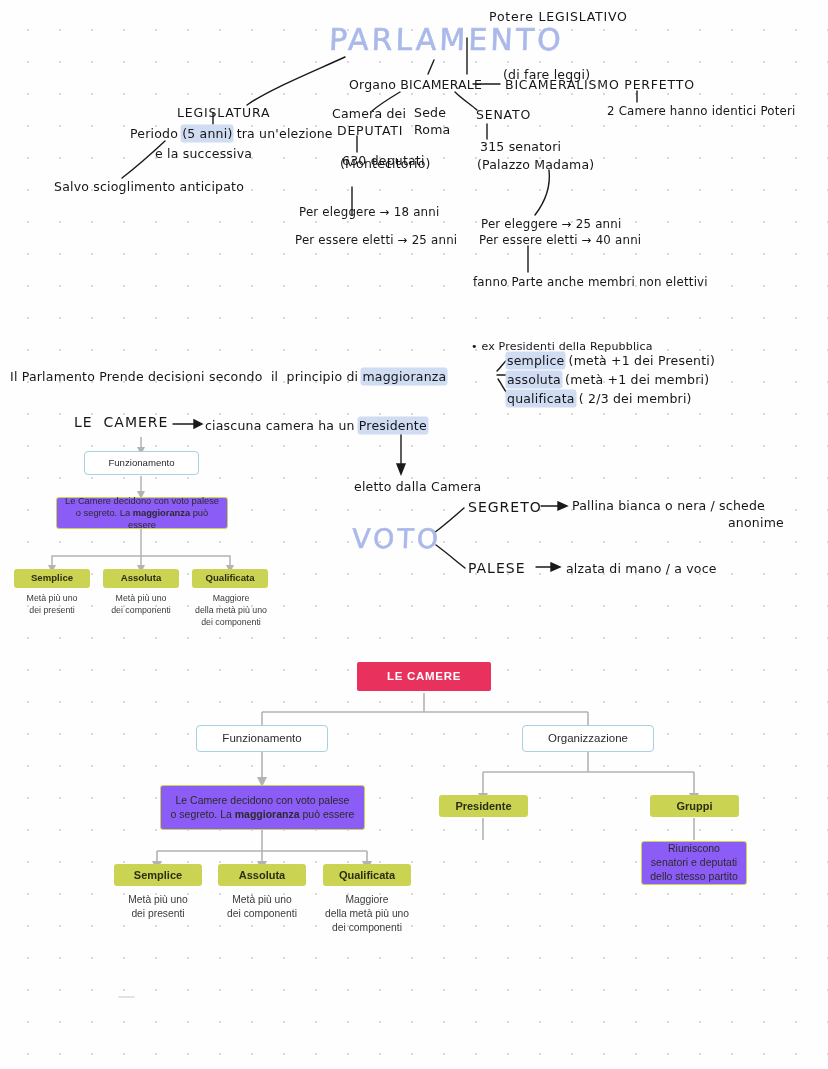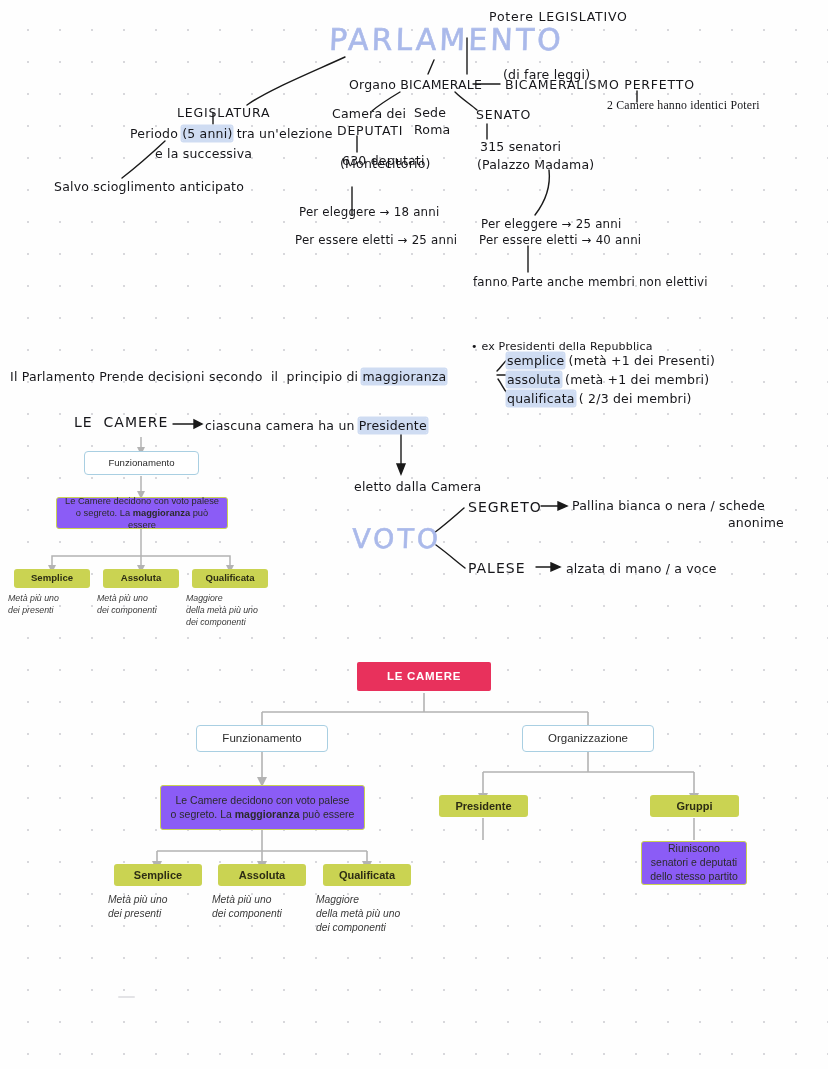--- a/index.html
+++ b/index.html
@@ -93,26 +93,25 @@
     background:#8b5cf6;
     border:1.4px solid #cad352;
     border-radius:3px;
     color:#2b2b2b;
     font-size:10.5px;
     padding:5px 7px;
   }
   .box-note b{font-weight:bold;}
   .cap{
     position:absolute;
-    text-align:left;
+    text-align:center;
     font-family:"Liberation Sans", sans-serif;
     font-size:10.3px;
     color:#3a3a3a;
     line-height:1.35;
-    font-style:italic;
   }
   .box-olive.small{font-size:9.6px;}
   .box-note.small{font-size:9.3px;padding:4px 5px;}
   .cap.small{font-size:8.8px;}
   .box-blue.small{font-size:9.6px;}
   
   #stray{position:absolute;left:118px;top:996px;width:17px;height:2px;background:#e3e3e6;border-radius:2px;}
 </style>
 </head>
 <body>
@@ -175,21 +174,21 @@
 
 <div class="layer">
 
   <div class="marker" id="t-parlamento">PARLAMENTO</div>
 
   <div class="hw caps" style="left:489px;top:8px;">Potere LEGISLATIVO</div>
   <div class="hw" style="left:503px;top:24px;margin-top:42px;">(di fare leggi)</div>
 
   <div class="hw" style="left:349px;top:76px;">Organo BICAMERALE</div>
   <div class="hw caps" style="left:505px;top:76px;">BICAMERALISMO PERFETTO</div>
-  <div class="hw sm" style="left:607px;top:97px;font-family:Liberation Serif, serif;">2 Camere hanno identici Poteri</div>
+  <div class="hw sm" style="left:607px;top:103px;">2 Camere hanno identici Poteri</div>
 
   <div class="hw caps" style="left:177px;top:104px;">LEGISLATURA</div>
   <div class="hw" style="left:130px;top:125px;"><span>Periodo </span><span class="hl">(5 anni)</span><span> tra un'elezione</span></div>
   <div class="hw" style="left:155px;top:145px;">e la successiva</div>
   <div class="hw" style="left:54px;top:178px;">Salvo scioglimento anticipato</div>
 
   <div class="hw" style="left:332px;top:105px;">Camera dei</div>
   <div class="hw caps" style="left:337px;top:122px;">DEPUTATI</div>
   <div class="hw" style="left:342px;top:152px;">630 deputati</div>
   <div class="hw" style="left:340px;top:155px;">(Montecitorio)</div>

